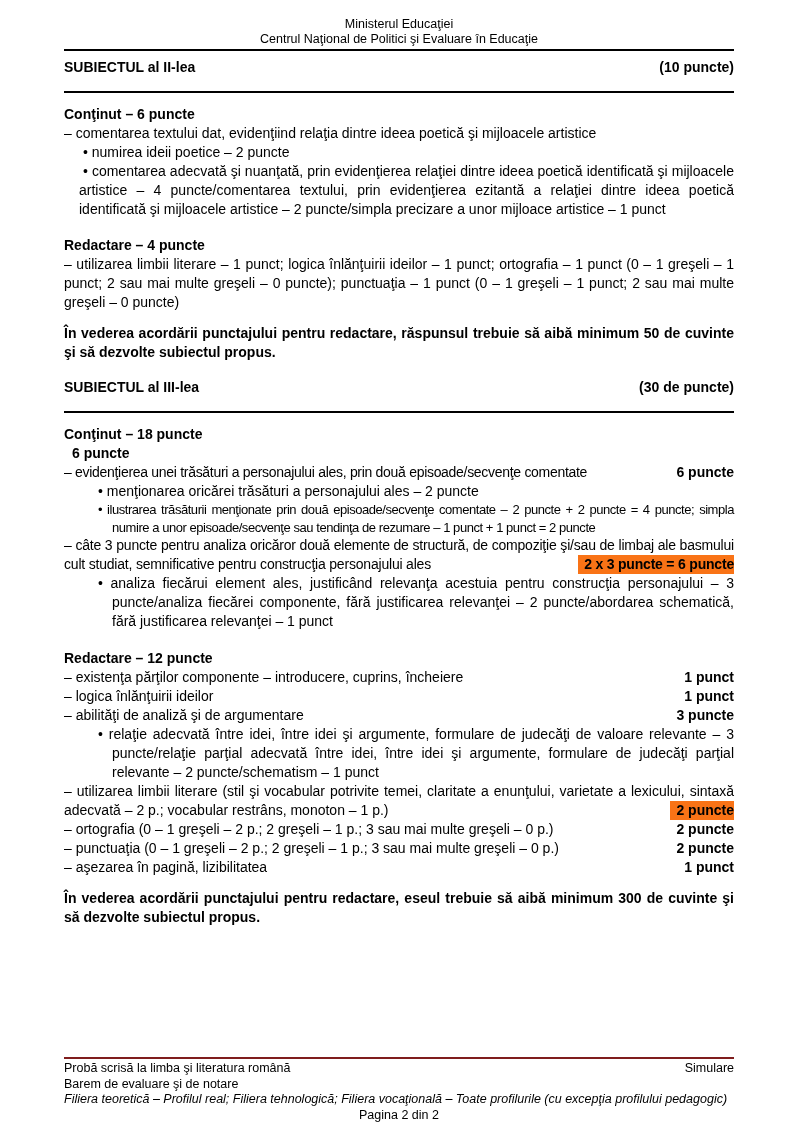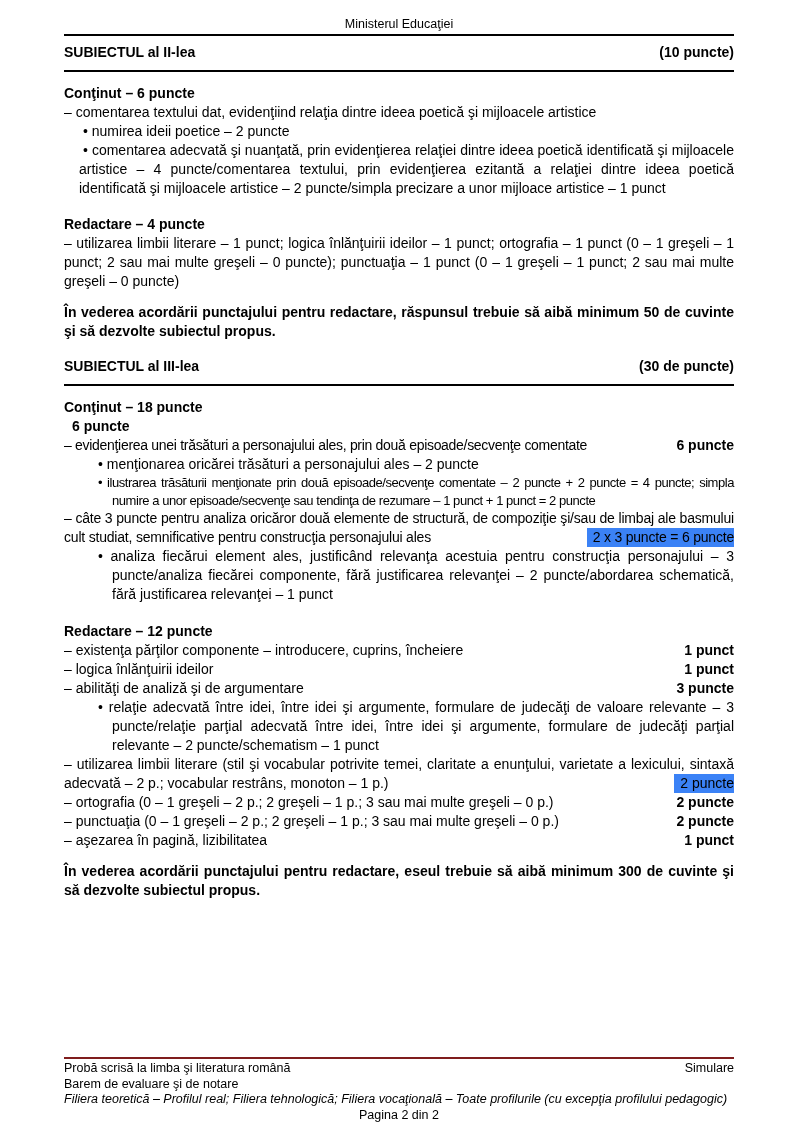--- a/index.html
+++ b/index.html
@@ -15,27 +15,27 @@
   p { margin: 0; }
   .just { text-align: justify; }
   .h-bold { font-weight: bold; }
   .doc-header {
     text-align: center; font-size: 12.5px; line-height: 15px;
     border-bottom: 2px solid #000; padding-bottom: 2px;
   }
   .subject-row {
     display: flex; justify-content: space-between;
     font-weight: bold; border-bottom: 2px solid #000;
-    padding-bottom: 8px; margin-top: 7px;
+    padding-bottom: 14px; margin-top: 7px;
   }
   .bul-a { padding-left: 15px; text-indent: 4px; text-align: justify; }
   .bul-b { padding-left: 48px; text-indent: -14px; text-align: justify; }
   .narrow { font-size: 13px; letter-spacing: -0.45px; line-height: 17.5px; }
   .prow { position: relative; }
-  .pts { position: absolute; right: 0; bottom: 0; font-weight: normal; background: #3b82f6; padding-left: 6px; }
+  .pts { position: absolute; right: 0; bottom: 0; font-weight: bold; background: #f97316; padding-left: 6px; }
   .frow { display: flex; justify-content: space-between; }
   .frow b { white-space: nowrap; margin-left: 8px; }
   .squeeze { letter-spacing: -0.3px; }
   .tight { font-size: 14px; letter-spacing: -0.2px; }
   .mt12 { margin-top: 12px; }
   .mt16 { margin-top: 16px; }
   .mt18 { margin-top: 18px; }
   .mt19 { margin-top: 17px; }
   .footer {
     margin-top: auto; border-top: 2px solid #7f1d1d; padding-top: 2px;
@@ -45,20 +45,21 @@
   .f-italic { font-style: italic; }
   .f-center { text-align: center; }
 </style>
 </head>
 <body>
 
 <div class="page">
 
   <div class="doc-header">
     <div>Ministerul Educaţiei</div>
+    <div>Centrul Naţional de Politici şi Evaluare în Educaţie</div>
   </div>
 
   <div class="subject-row">
     <span>SUBIECTUL al II-lea</span>
     <span>(10 puncte)</span>
   </div>
 
   <p class="h-bold mt12">Conţinut – 6 puncte</p>
   <p class="just">– comentarea textului dat, evidenţiind relaţia dintre ideea poetică şi mijloacele artistice</p>
   <p class="bul-a">• numirea ideii poetice – 2 puncte</p>

